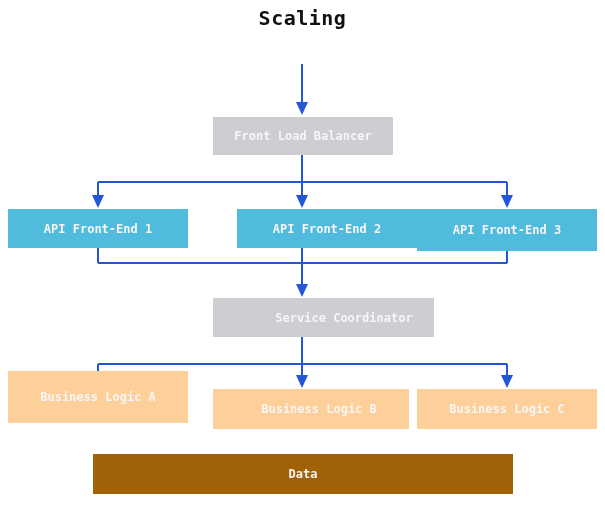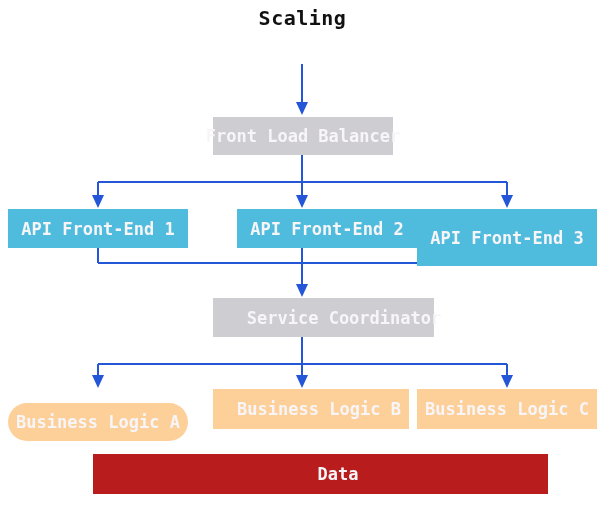--- a/index.html
+++ b/index.html
@@ -25,32 +25,32 @@
   .connectors {
     position: absolute;
     top: 0;
     left: 0;
   }
   .node {
     position: absolute;
     display: flex;
     align-items: center;
     justify-content: center;
-    font-size: 17px;
+    font-size: 12px;
     font-weight: bold;
     color: #f7f5f8;
     white-space: nowrap;
   }
   
   .flb  { left: 213px; top: 117px; width: 180px; height: 38px; }
   .api1 { left:   8px; top: 209px; width: 180px; height: 39px; }
   .api2 { left: 213px; top: 209px; width: 180px; height: 39px; }
-  .api3 { left: 417px; top: 209px; width: 180px; height: 57px; }
+  .api3 { left: 417px; top: 209px; width: 180px; height: 42px; }
   .sc   { left: 213px; top: 298px; width: 180px; height: 39px; }
-  .bla  { left:   8px; top: 403px; width: 180px; height: 38px; border-radius: 19px; }
+  .bla  { left:   8px; top: 371px; width: 180px; height: 52px; }
   .blb  { left: 213px; top: 389px; width: 180px; height: 40px; padding-left: 16px; }
   .blc  { left: 417px; top: 389px; width: 180px; height: 40px; }
   .data { left:  93px; top: 454px; width: 420px; height: 40px; }
 </style>
 </head>
 <body>
 
 <div class="canvas">
 
   <div class="diagram-title">Scaling</div>
@@ -83,15 +83,15 @@
   <div class="node api3" style="background-color: rgb(79, 187, 221);">API Front-End 3</div>
 
   <div class="node sc" style="background-color: rgb(206, 205, 210); padding-left: 41px;">Service Coordinator</div>
 
   <div class="node bla" style="background-color: rgb(253, 208, 154);">Business Logic A</div>
 
   <div class="node blb" style="background-color: rgb(253, 208, 154);">Business Logic B</div>
 
   <div class="node blc" style="background-color: rgb(253, 208, 154);">Business Logic C</div>
 
-  <div class="node data" style="background-color: #b91c1c; padding-left: 35px;">Data</div>
+  <div class="node data" style="background-color: #a16207;">Data</div>
 
 </div>
 
 </body></html>

